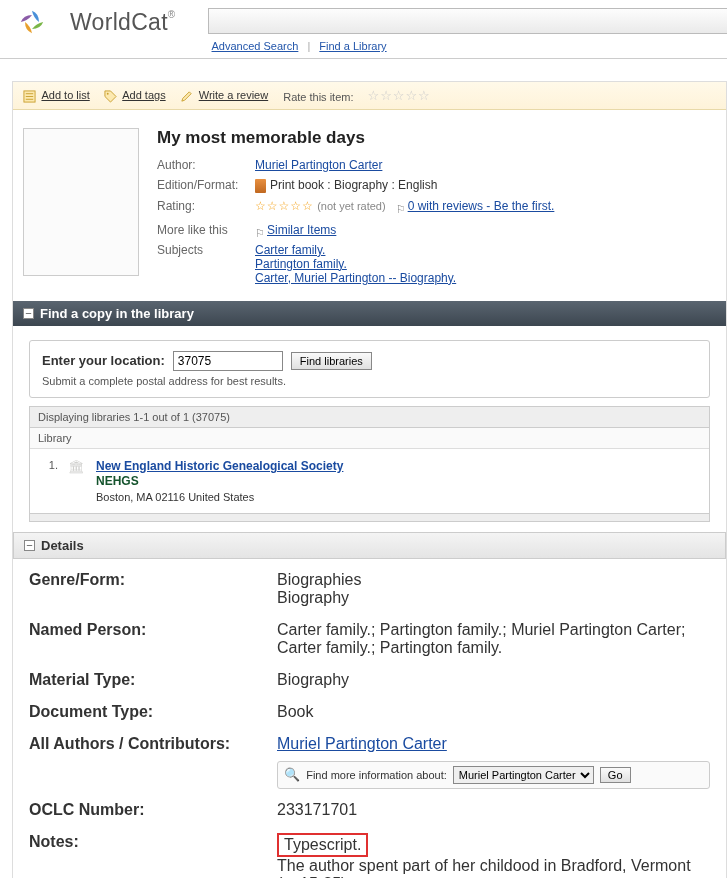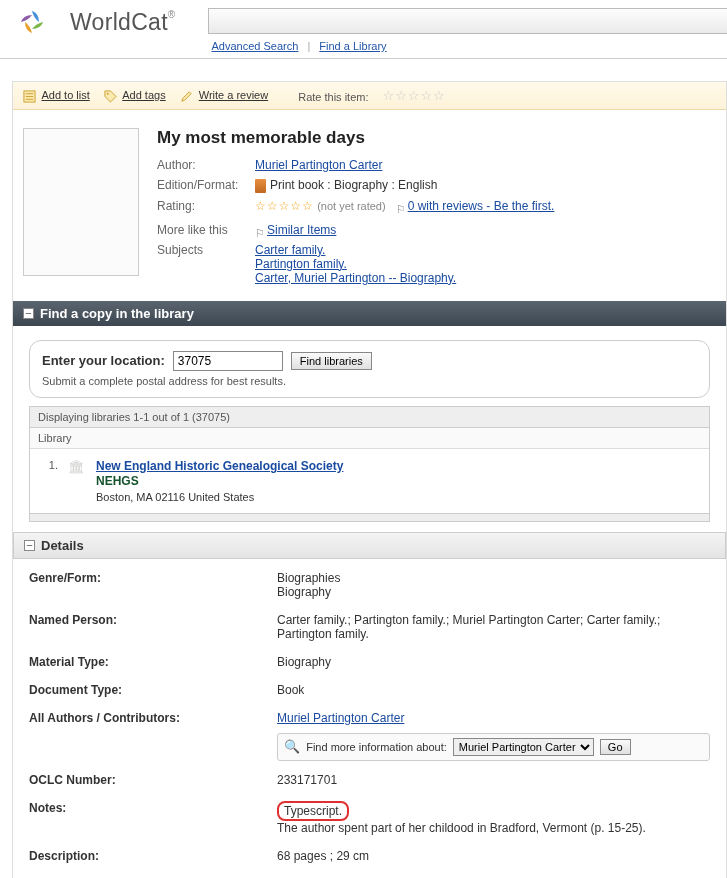--- a/index.html
+++ b/index.html
@@ -14,72 +14,72 @@
 .search-bar { height: 26px; background: linear-gradient(#fdfdfd,#eaeaea); border: 1px solid #bbb; border-right: none; }
 .search-links { padding: 6px 4px; font-size: 11px; }
 .search-links a { color: #2255aa; }
 .search-links .sep { color: #aaa; margin: 0 6px; }
 
 .content { border: 1px solid #ddd; margin: 22px 0 0 12px; padding: 0; }
 
 .action-bar { background: linear-gradient(#fff9e9,#fef3d9); border-bottom: 1px solid #e8d9a8; padding: 6px 10px; display: flex; align-items: flex-end; gap: 14px; font-size: 11px; }
 .action-bar .icon-sq { width: 13px; height: 13px; display: inline-block; vertical-align: middle; margin-right: 3px; }
 .action-bar a { color: #333; }
-.rate-label { color: #555; margin-left: 16px; }
+.rate-label { color: #555; margin-left: 1px; }
 .stars { color: #ccc; letter-spacing: 1px; font-size: 13px; }
 
 .item-main { display: flex; padding: 18px 10px 10px 10px; gap: 18px; }
 .cover { width: 116px; height: 148px; border: 1px solid #ccc; background: #fbfbfb; flex-shrink: 0; }
 .item-info h1 { font-size: 17px; font-weight: bold; color: #222; margin-bottom: 10px; }
 .info-row { display: flex; margin-bottom: 6px; font-size: 12px; }
 .info-label { width: 98px; color: #666; flex-shrink: 0; }
 .info-val { color: #333; }
 .info-val a { color: #1a4ba0; }
 .book-icon { width: 11px; height: 14px; background: linear-gradient(#e89040,#c06820); display: inline-block; vertical-align: middle; margin-right: 4px; border-radius: 1px; }
 .rating-stars { color: #f5a623; letter-spacing: 1px; font-size: 12px; }
 .rating-text { color: #888; font-size: 11px; }
 .flag-icon { display: inline-block; width: 10px; height: 10px; margin-right: 2px; vertical-align: middle; }
 .flag-icon::before { content: "⚐"; color: #888; font-size: 11px; }
 
 .section-bar { background: linear-gradient(#5a6570,#3c4650); color: #fff; font-weight: bold; font-size: 13px; padding: 5px 10px; display: flex; align-items: center; gap: 6px; }
 .section-bar.gray { background: linear-gradient(#f4f4f4,#e4e4e4); color: #333; border: 1px solid #ccc; }
 .collapse-box { width: 11px; height: 11px; border: 1px solid #888; background: #fff; display: inline-flex; align-items: center; justify-content: center; font-size: 11px; color: #555; line-height: 1; font-weight: normal; }
 
 .library-finder { padding: 14px 16px 10px 16px; }
-.loc-box { border: 1px solid #ccc; border-radius: 12px; padding: 10px 12px; background: #fff; }
+.loc-box { border: 1px solid #ccc; border-radius: 3px; padding: 10px 12px; background: #fff; }
 .loc-row { display: flex; align-items: center; gap: 8px; }
 .loc-label { font-weight: bold; font-size: 13px; }
 .loc-input { width: 110px; height: 20px; border: 1px solid #888; padding: 1px 4px; font-size: 12px; }
 .loc-btn { background: linear-gradient(#fafafa,#e0e0e0); border: 1px solid #888; padding: 2px 8px; font-size: 11px; cursor: pointer; }
 .loc-hint { font-size: 11px; color: #555; margin-top: 4px; }
 
 .lib-display { border: 1px solid #ccc; margin-top: 8px; font-size: 11px; }
 .lib-display-top { background: #eee; padding: 4px 8px; color: #555; border-bottom: 1px solid #ccc; }
 .lib-head { background: #fafafa; padding: 4px 8px; color: #555; border-bottom: 1px solid #ddd; }
 .lib-row { padding: 10px 8px; display: flex; gap: 10px; }
 .lib-num { width: 20px; text-align: right; color: #555; }
 .lib-icon { width: 18px; color: #bba; }
 .lib-icon::before { content: "🏛"; font-size: 13px; filter: grayscale(0.8) opacity(0.7); }
 .lib-body a { color: #1a4ba0; font-weight: bold; font-size: 12px; }
 .lib-body .sub { font-weight: bold; font-size: 12px; color: #14532d; margin-top: 1px; }
 .lib-body .addr { font-size: 11px; color: #333; margin-top: 3px; }
 .lib-foot { height: 8px; background: #eee; border-top: 1px solid #ccc; }
 
 .details { padding: 12px 16px; }
-.detail-row { display: flex; margin-bottom: 14px; font-size: 12px; }
+.detail-row { display: flex; margin-bottom: 14px; font-size: 16px; }
 .detail-label { width: 248px; font-weight: bold; color: #333; flex-shrink: 0; }
 .detail-val { color: #333; }
 .detail-val a { color: #1a4ba0; }
 
 .find-more-box { border: 1px solid #ccc; background: #fafafa; padding: 4px 6px; display: flex; align-items: center; gap: 6px; font-size: 11px; margin-top: -6px; margin-bottom: 12px; margin-left: 248px; border-radius: 3px; }
 .find-more-box .mag { color: #888; font-size: 13px; }
 .find-more-box select { font-size: 11px; border: 1px solid #888; padding: 1px; }
 .find-more-box button { background: linear-gradient(#fafafa,#e0e0e0); border: 1px solid #888; padding: 1px 7px; font-size: 11px; cursor: pointer; }
 
-.highlight-box { border: 2px solid #e03030; padding: 1px 5px; display: inline-block; border-radius: 8px; }
+.highlight-box { border: 2px solid #e03030; padding: 1px 5px; display: inline-block; border-radius: 0; }
 </style>
 </head>
 <body>
 
 <div class="header">
   <div class="logo-wrap">
     <svg width="28" height="28" viewBox="0 0 40 40">
       <path d="M20 4 Q30 8 30 20 Q22 14 20 4" fill="#4a90d9"></path>
       <path d="M36 20 Q32 30 20 30 Q26 22 36 20" fill="#7ab648"></path>
       <path d="M20 36 Q10 32 10 20 Q18 26 20 36" fill="#e8a02e"></path>

